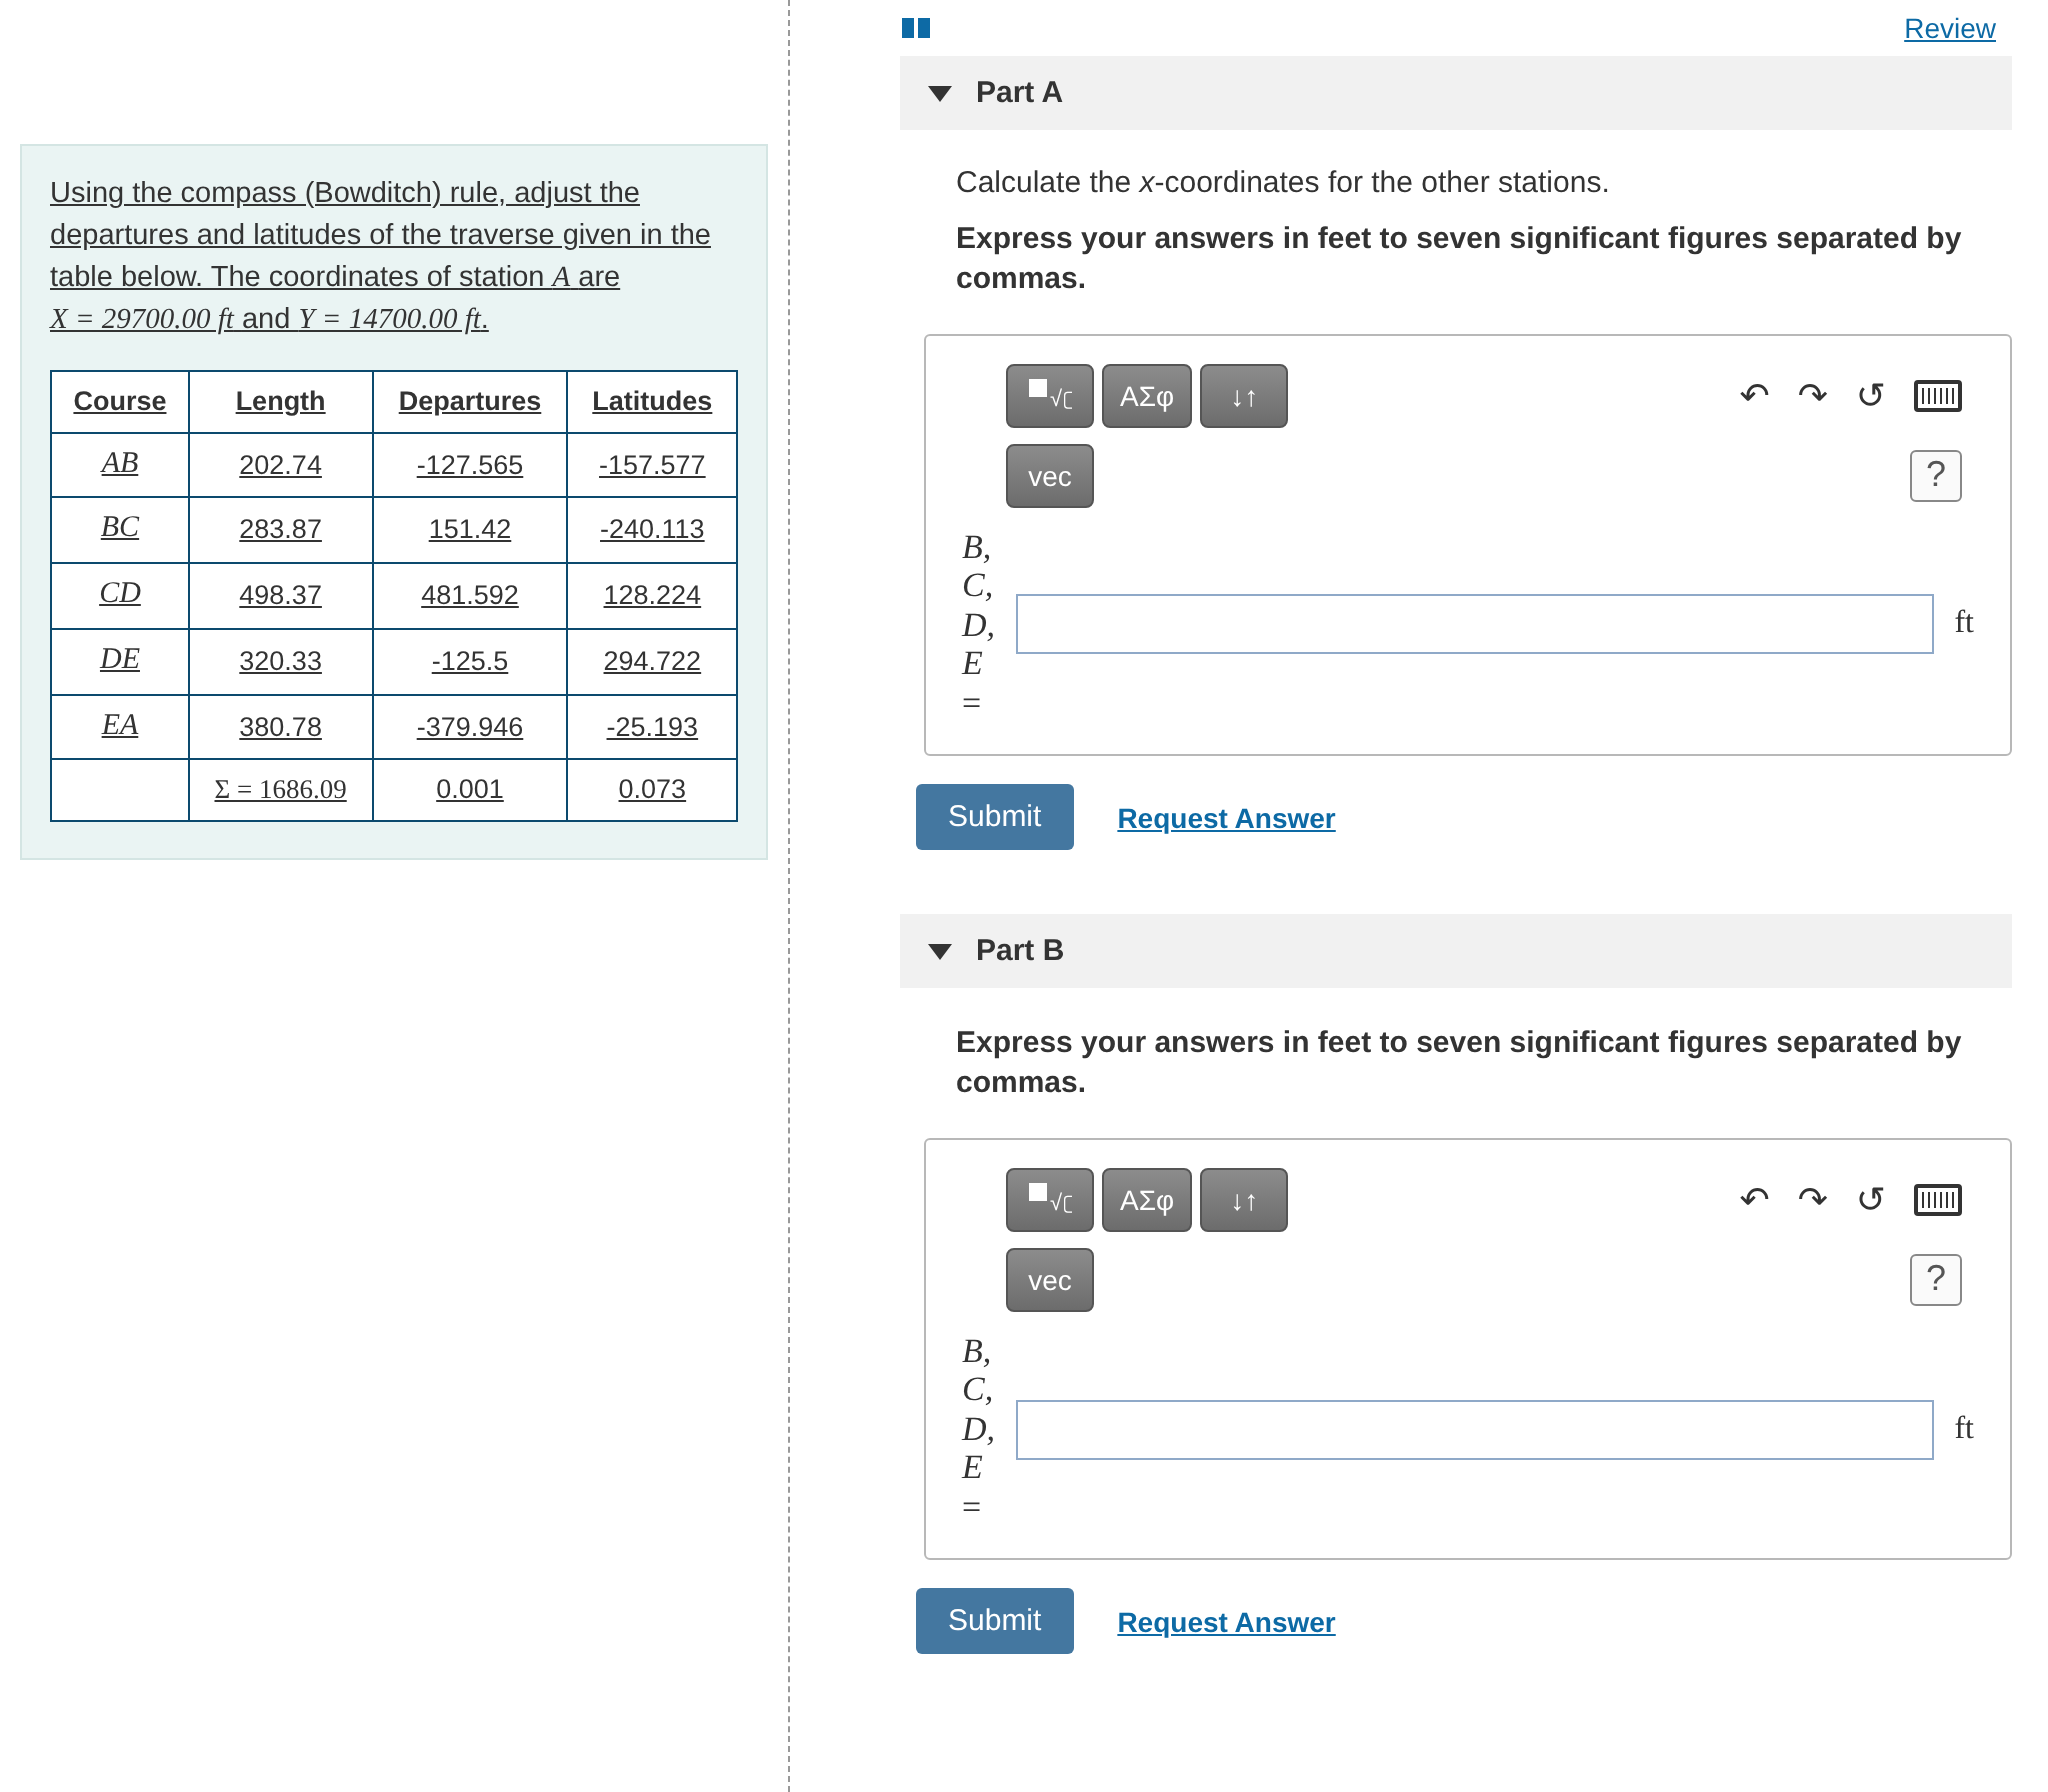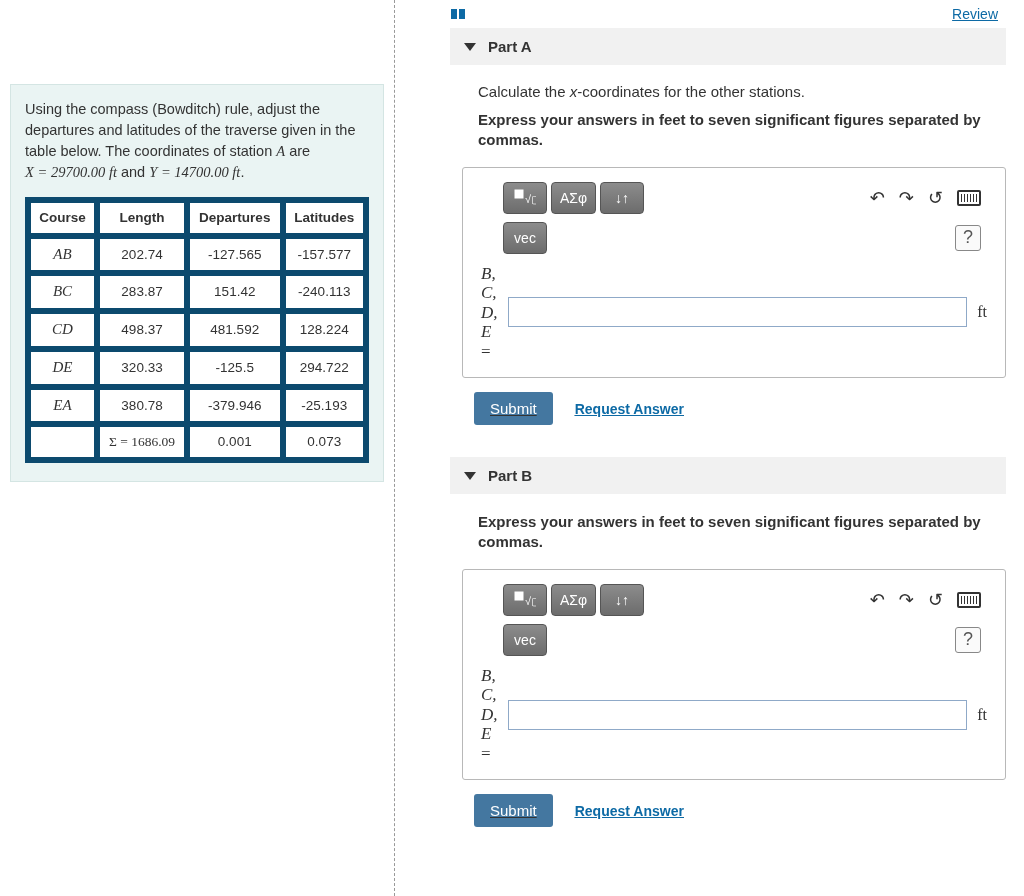--- a/index.html
+++ b/index.html
@@ -11,21 +11,22 @@
     background: #fff;
   }
   .page {
     display: flex;
     width: 1024px;
     min-height: 896px;
   }
   .left {
     width: 395px;
     border-right: 1px dashed #999;
-    padding: 12px 10px 0 10px;
+    padding: 0 10px 0 10px;
+    text-decoration: underline;
   }
   .right {
     flex: 1;
     padding: 0 18px 20px 55px;
     position: relative;
   }
   .review {
     text-align: right;
     color: #0d6aa5;
     text-decoration: underline;
@@ -89,41 +90,41 @@
   .help-q {
     width:26px;height:26px;border:1px solid #888;border-radius:3px;display:flex;align-items:center;justify-content:center;font-size:18px;color:#555;background:#fafafa;cursor:pointer;margin-right:6px;
   }
   .eq-row { display:flex; align-items:center; gap:10px; }
   .var-labels { font-family: 'Times New Roman', serif; font-style: italic; font-size:17px; line-height:1.15; }
   .var-labels .norm{font-style:normal;}
   .ans-input {
     flex:1; height:30px; border:1px solid #8fa9c8; background:#fff;
   }
   .unit { font-family:'Times New Roman',serif; font-size:16px; }
-  .submit-row { display:flex; align-items:center; gap:22px; margin-left:24px;text-decoration:underline; }
+  .submit-row { display:flex; align-items:center; gap:22px; margin-left:8px; }
   .submit-btn {
     background:#4477a0;color:#fff;border:none;border-radius:3px;
     padding:8px 16px;font-size:15px;cursor:pointer;
   }
   .req-link { color:#0d6aa5; font-weight:bold; text-decoration:underline; font-size:14px; cursor:pointer;}
   
   .info-box {
     background:#eaf4f3;
     border:1px solid #d4e5e3;
     margin-top:72px;
     padding:14px 14px 18px 14px;
     font-size:14.5px;
     line-height:1.45;
   }
   .info-box .math { font-family:'Times New Roman',serif; font-style:italic; }
   table.data {
     border-collapse:collapse; width:100%; margin-top:14px; background:#fff; font-size:13.5px;
   }
   table.data th, table.data td {
-    border:6px solid #0c4a6e; padding:5px 6px; text-align:center;margin-top:16px;
+    border:1px solid #0c4a6e; padding:5px 6px; text-align:center;margin-top:16px;
   }
   table.data th { font-weight:bold; background:#fff; }
   table.data td.course { font-family:'Times New Roman',serif; font-style:italic; font-size:15px;}
   .sigma { font-family:'Times New Roman',serif; }
 </style>
 </head>
 <body>
 
 <div class="page">
 

